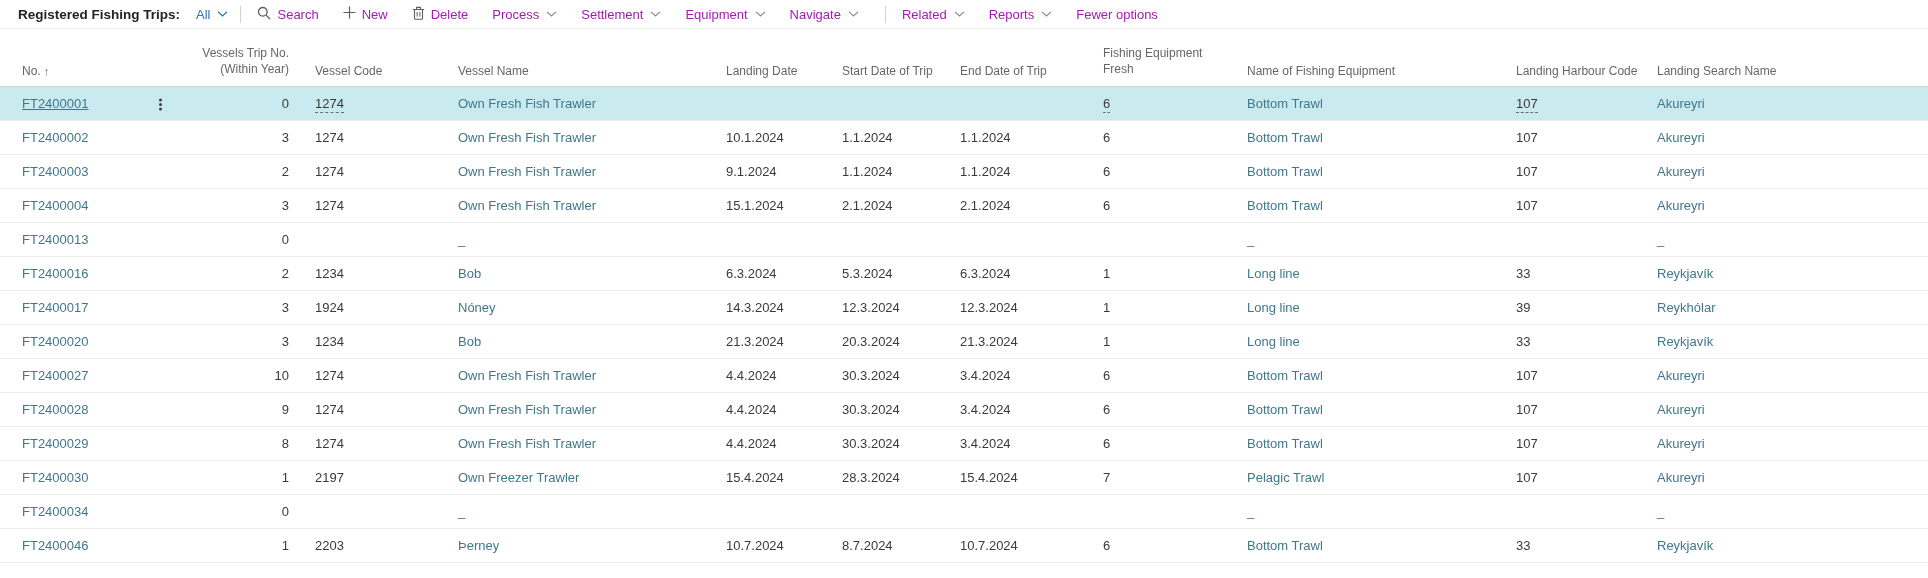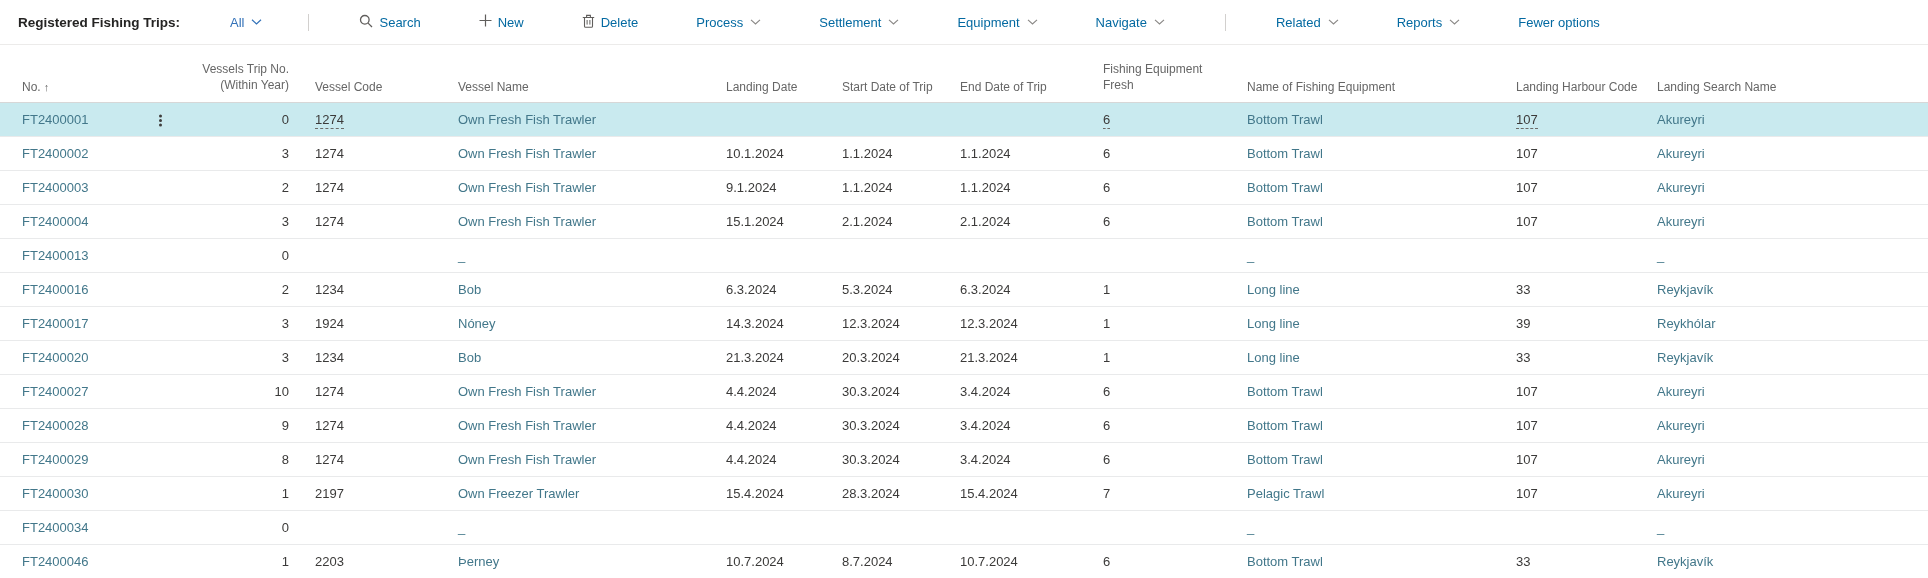--- a/index.html
+++ b/index.html
@@ -10,26 +10,26 @@
     --header-text:#666666;
   }
   *{box-sizing:border-box;}
   html,body{margin:0;padding:0;}
   body{
     width:1928px;height:578px;overflow:hidden;background:#fff;
     font-family:"Liberation Sans",sans-serif;color:var(--text-dark);
   }
   
   .toolbar{
-    height:45px;display:flex;align-items:center;padding-left:18px;
-    border-bottom:1px solid #ecebea;white-space:nowrap;gap:34px;
+    height:29px;display:flex;align-items:center;padding-left:18px;
+    border-bottom:1px solid #ecebea;white-space:nowrap;
   }
   .tb-title{font-size:13.5px;font-weight:700;color:#252423;margin-right:16px;}
   .tb-item{
-    display:inline-flex;align-items:center;gap:6px;font-size:13px;color:#0369a1;
+    display:inline-flex;align-items:center;gap:6px;font-size:13px;color:#a21caf;
     margin-right:24px;cursor:pointer;background:none;border:none;padding:0;
     font-family:inherit;
   }
   .tb-filter{color:var(--accent-blue);margin-right:10px;justify-content:space-between;}
   .tb-divider{width:1px;height:17px;background:#d2d0ce;margin:0 16px 0 2px;}
   .caret{display:inline-flex;margin-left:1px;}
   
   table{border-collapse:collapse;table-layout:fixed;width:1928px;}
   thead th{
     height:57px;vertical-align:bottom;padding:0 0 8px 0;text-align:left;
@@ -48,21 +48,21 @@
   .pad-sdate{padding-left:6px;}
   .pad-edate{padding-left:8px;}
   .pad-ecode{padding-left:7px;}
   .pad-ename{padding-left:7px;}
   .pad-hcode{padding-left:8px;}
   .pad-hname{padding-left:7px;}
   .al-right{text-align:right;padding-right:6px;}
   .teal{color:var(--link-teal);}
   .dark{color:var(--text-dark);}
   .cell-ellipsis{text-align:center;}
-  .u-solid span{text-align:right;}
+  .u-solid span{text-decoration:underline;text-align:right;}
   .u-dotted span{border-bottom:1px dashed #6d6b69;padding-bottom:1px;}
   .sort-arrow{font-size:11px;color:var(--header-text);margin-left:3px;}
   .hdr-line{display:block;line-height:1.35;}
   .dots{
     display:inline-block;width:3px;height:3px;border-radius:50%;background:#3f3e3d;
     box-shadow:0 -4.5px 0 #3f3e3d,0 4.5px 0 #3f3e3d;vertical-align:middle;
   }
 </style>
 </head>
 <body>

